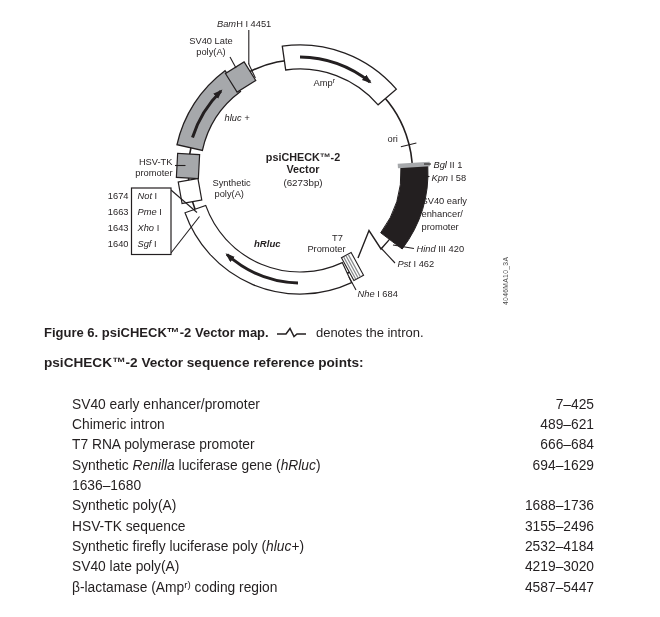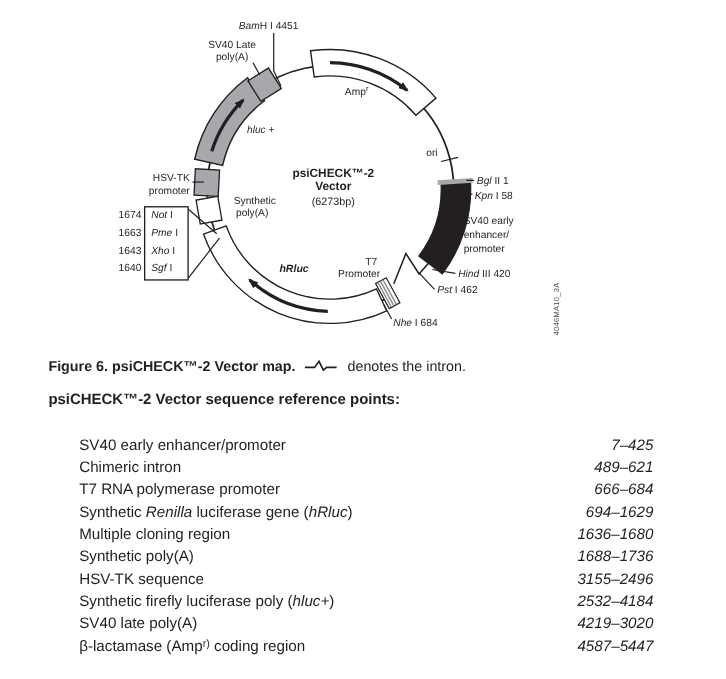--- a/index.html
+++ b/index.html
@@ -13,21 +13,21 @@
   .ctr-n{font-size:9.8px;}
   .hrluc-t{font-size:9.6px;font-weight:bold;font-style:italic;}
   .code-t{font-size:6.8px;fill:#4c4c4c;letter-spacing:.3px;}
   .caption{position:absolute;left:44px;top:325px;font-size:13px;white-space:nowrap;}
   .caption .b{font-weight:bold;}
   .intron-glyph{display:inline-block;vertical-align:-1px;margin:0 5px;}
   .heading{position:absolute;left:44px;top:355px;font-size:13.6px;font-weight:bold;white-space:nowrap;}
   .reftable{position:absolute;left:44px;top:394px;width:550px;font-size:13.8px;}
   .trow{display:flex;justify-content:space-between;align-items:center;height:20.35px;margin-left:28px;}
   .tname{white-space:nowrap;}
-  .trange{white-space:nowrap;font-style:italic;}
+  .trange{white-space:nowrap;}
   .sup{font-size:9.8px;vertical-align:4px;}
 </style>
 </head>
 <body>
 
 <div class="page">
 
   <svg width="660" height="318" viewBox="0 0 660 318">
     <defs>
       <marker id="ah" markerUnits="userSpaceOnUse" markerWidth="11" markerHeight="9" refX="7.5" refY="3.5" orient="auto">
@@ -157,21 +157,20 @@
     </div>
     <div class="trow">
       <span class="tname"><span>T7 RNA polymerase promoter</span></span>
       <span class="trange">666–684</span>
     </div>
     <div class="trow">
       <span class="tname"><span>Synthetic </span><span class="it">Renilla</span><span> luciferase gene (</span><span class="it">hRluc</span><span>)</span></span>
       <span class="trange">694–1629</span>
     </div>
     <div class="trow">
-      <span class="tname"><span>Multiple cloning region</span></span>
       <span class="trange">1636–1680</span>
     </div>
     <div class="trow">
       <span class="tname"><span>Synthetic poly(A)</span></span>
       <span class="trange">1688–1736</span>
     </div>
     <div class="trow">
       <span class="tname"><span>HSV-TK sequence</span></span>
       <span class="trange">3155–2496</span>
     </div>

